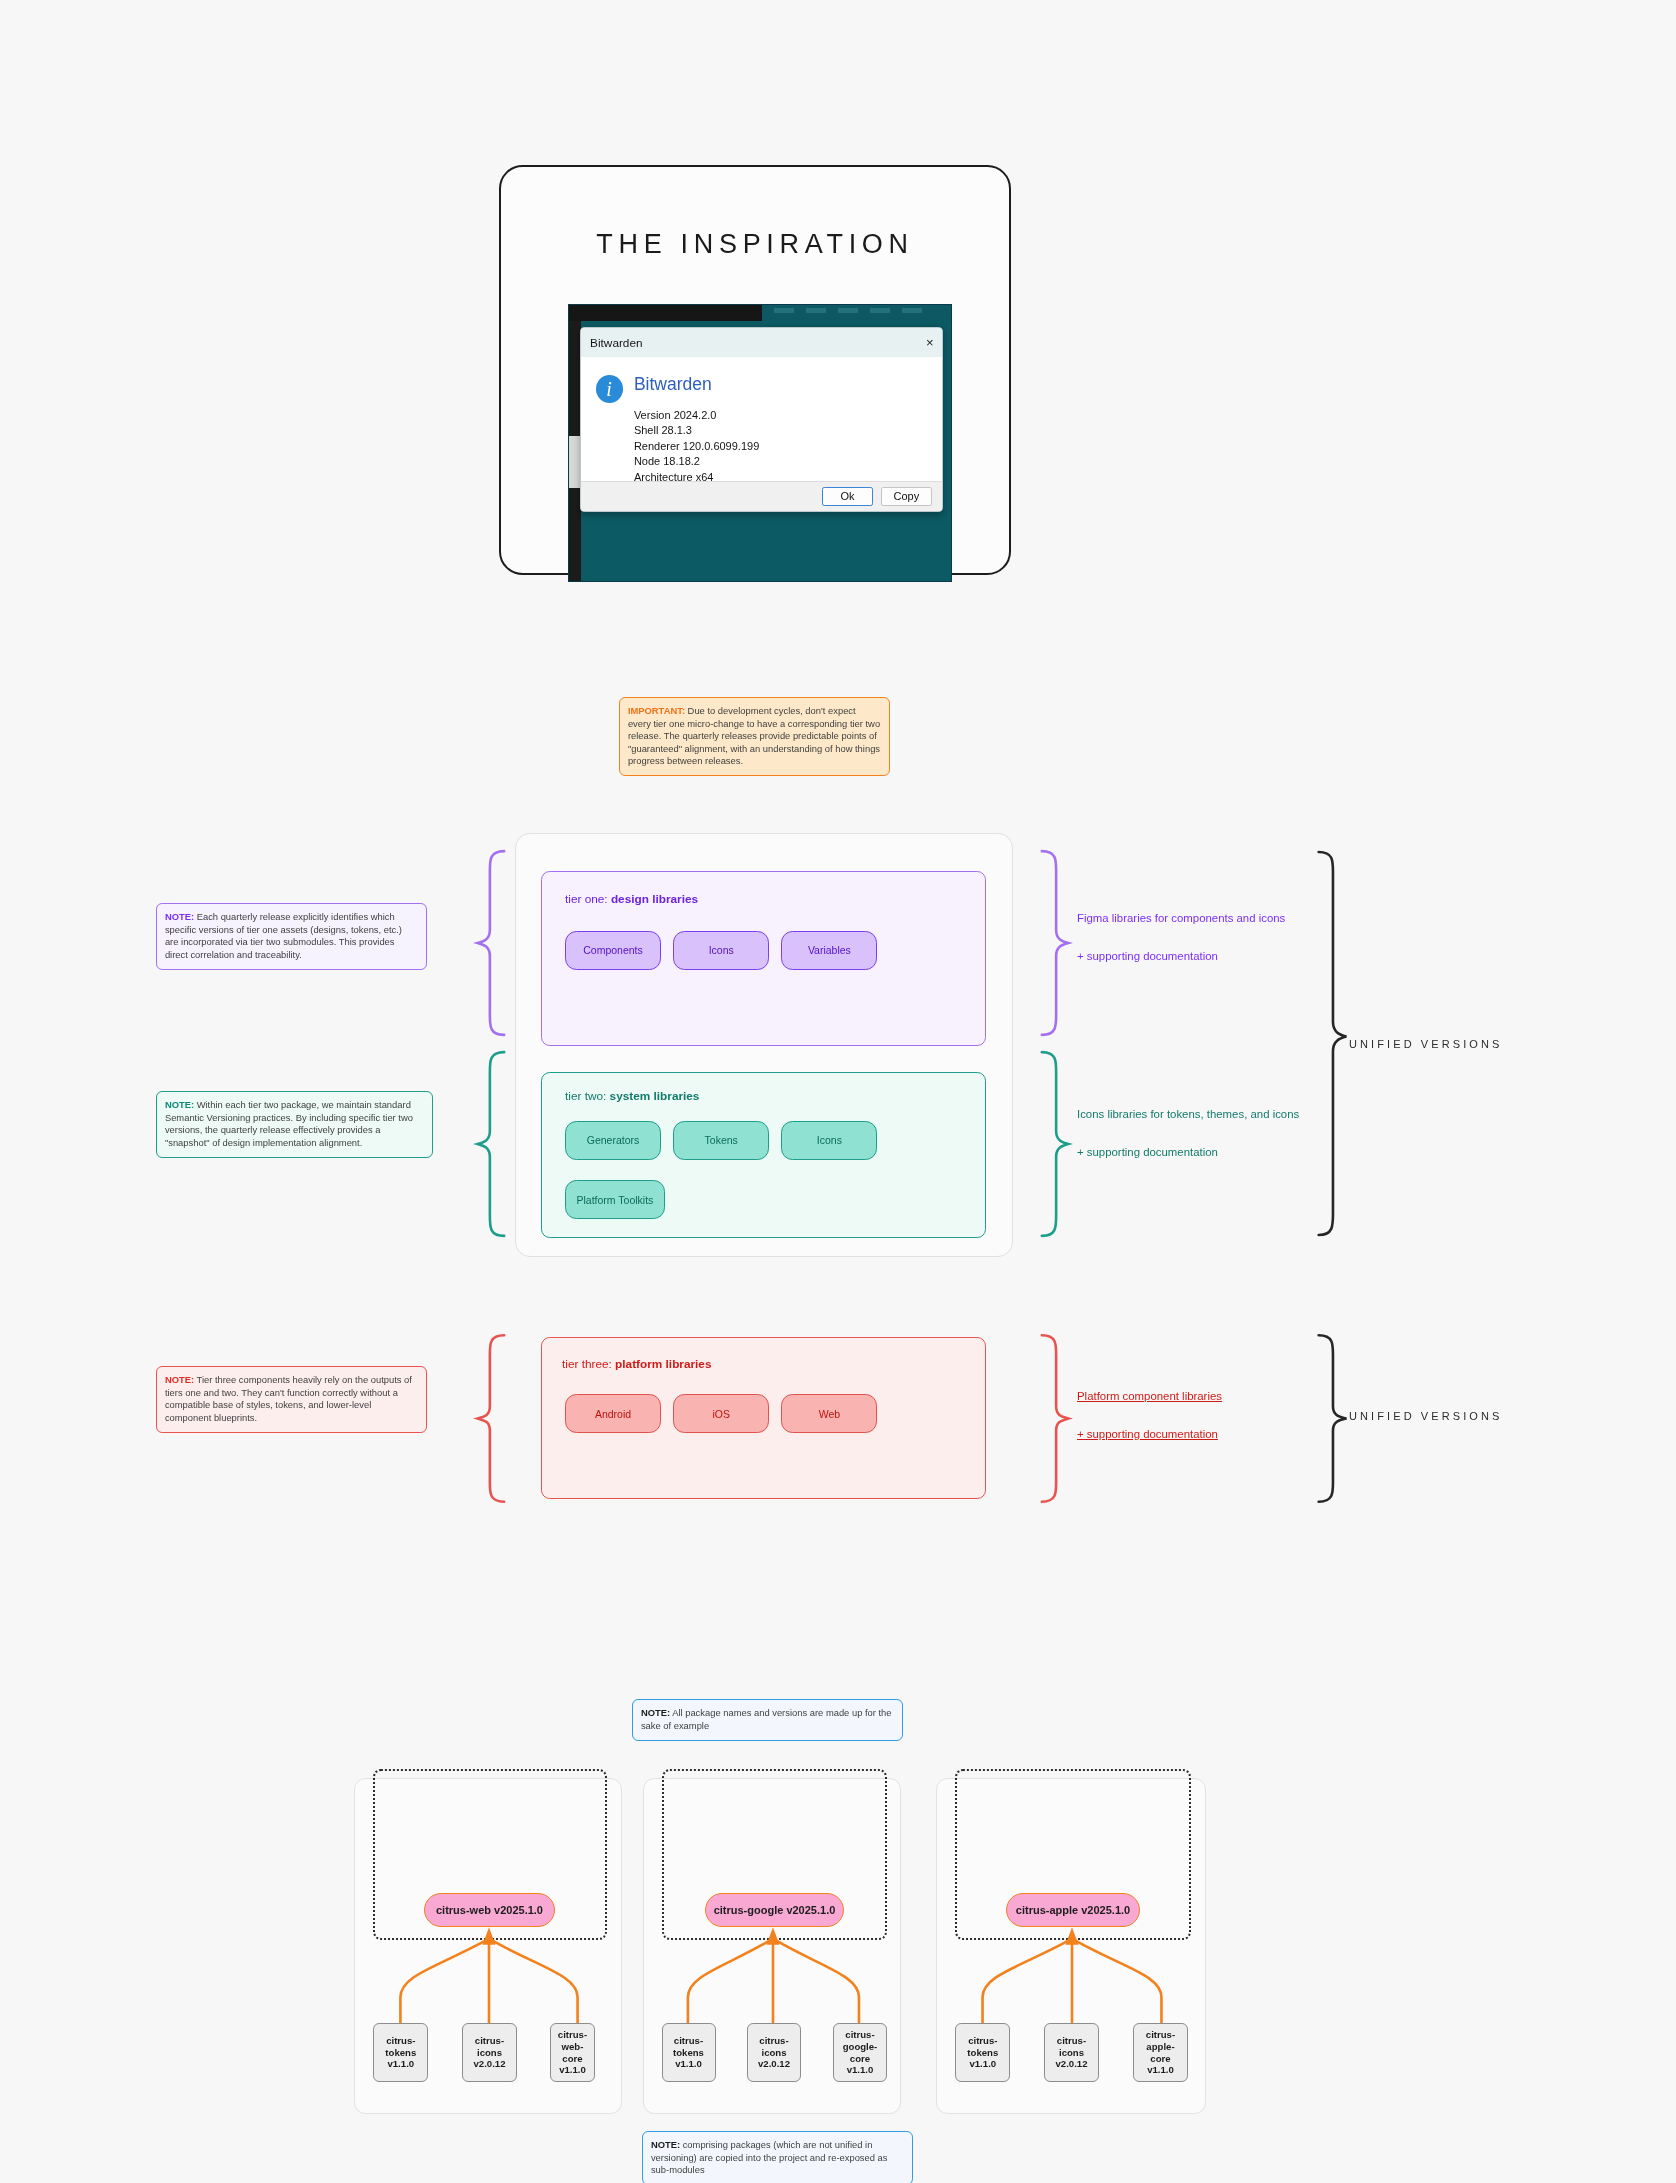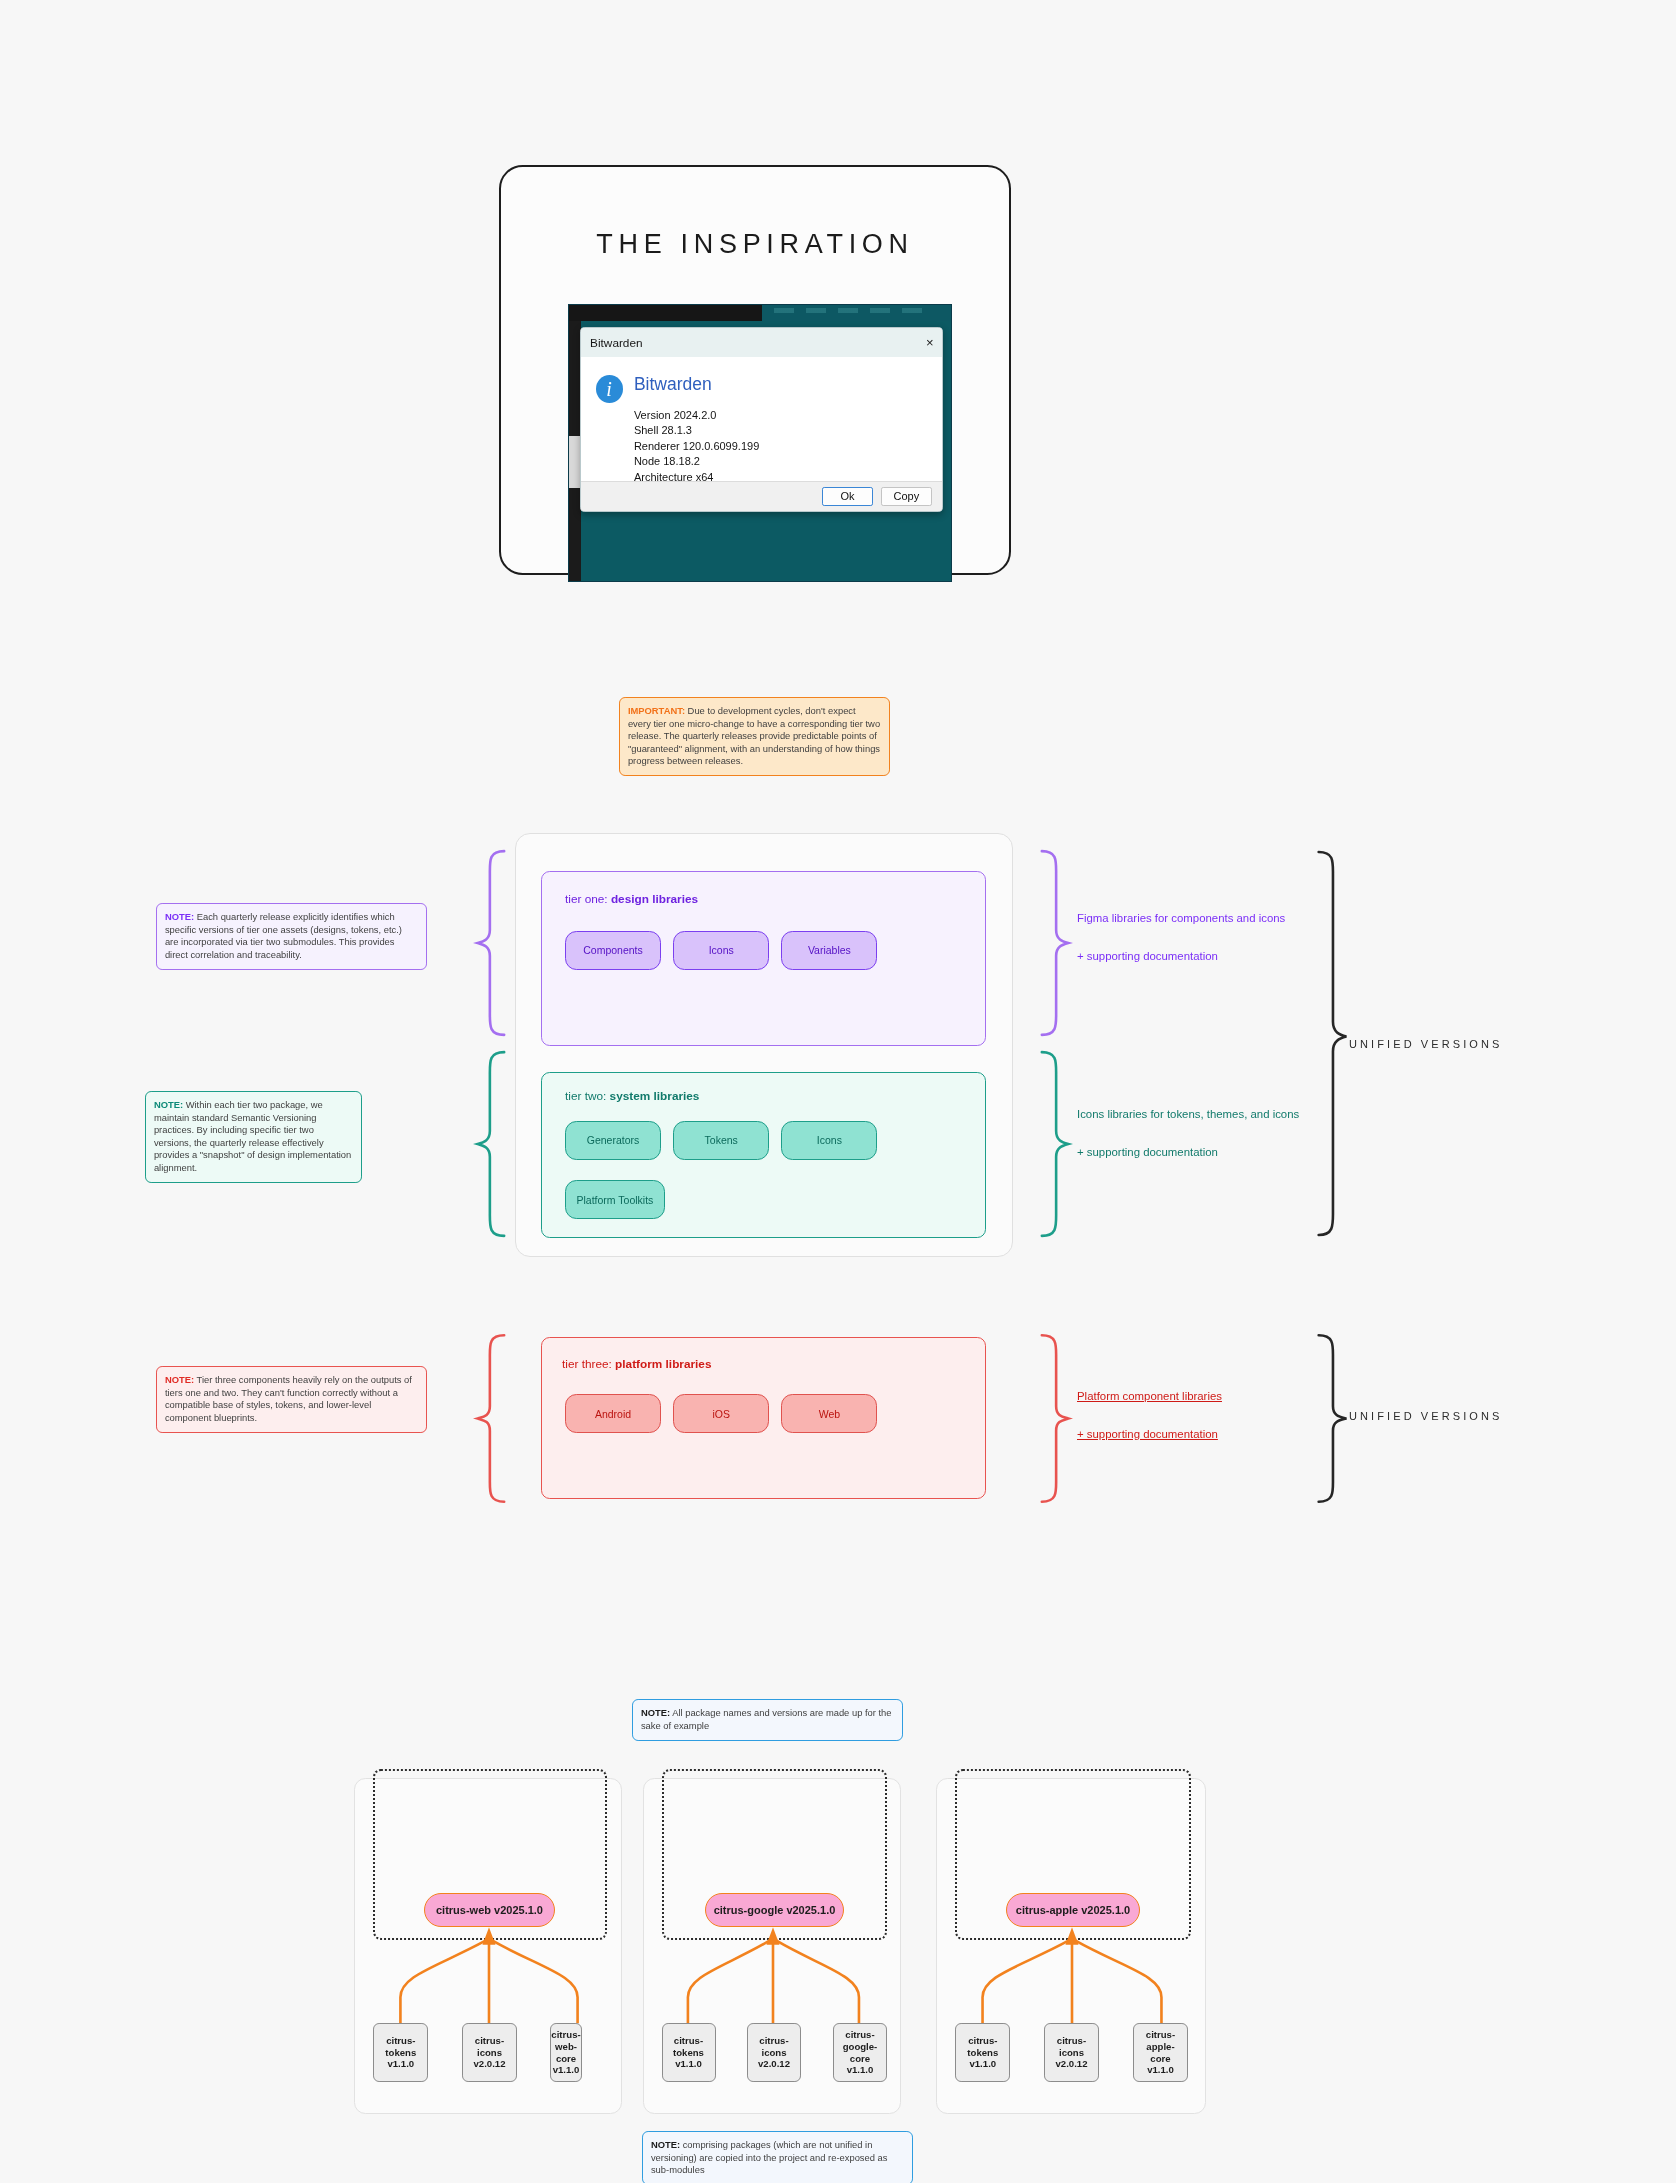--- a/index.html
+++ b/index.html
@@ -115,21 +115,21 @@
     left:619px; top:697px; width:271px;
     background:#fde8c9; border:1.3px solid #f2821e;
   }
   .note-important b { color:#f2721a; }
   .note-purple {
     left:156px; top:903px; width:271px;
     background:#f6f2fe; border:1.3px solid #a46ff0;
   }
   .note-purple b { color:#7b2ff7; }
   .note-teal {
-    left:145px; top:1091px; width:217px;
+    left:156px; top:1091px; width:277px;
     background:#edfaf6; border:1.3px solid #1d9e8a;
   }
   .note-teal b { color:#0d8a78; }
   .note-red {
     left:156px; top:1366px; width:271px;
     background:#fdeeee; border:1.3px solid #e8534f;
   }
   .note-red b { color:#e02b24; }
   .note-blue {
     background:#f3f7fd; border:1.3px solid #2f9de0;
@@ -382,21 +382,21 @@
     <div class="pkg-dashed" style="left:18.3px; top:-9.6px; width:234px; height:171px;"></div>
     <svg class="pkg-svg" width="268" height="336" viewBox="0 0 614 770">
       <path d="M104 560 L104 500 C104 450 190 430 300 370" fill="none" stroke="#f2821e" stroke-width="6"></path>
       <path d="M307 560 L307 372" fill="none" stroke="#f2821e" stroke-width="6"></path>
       <path d="M510 560 L510 500 C510 450 420 430 314 370" fill="none" stroke="#f2821e" stroke-width="6"></path>
       <path d="M307 340 L292 380 L322 380 Z" fill="#f2821e"></path>
     </svg>
     <div class="pkg-top" style="left:69px; top:114px; width:131px;">citrus-web v2025.1.0</div>
     <div class="pkg-leaf" style="left:18.3px; top:244px; width:55px; height:59px;">citrus-tokens v1.1.0</div>
     <div class="pkg-leaf" style="left:107px; top:244px; width:55px; height:59px;">citrus-icons v2.0.12</div>
-    <div class="pkg-leaf" style="left:195px; top:244px; width:32px; height:59px;">citrus-web-core v1.1.0</div>
+    <div class="pkg-leaf" style="left:195px; top:244px; width:45px; height:59px;">citrus-web-core v1.1.0</div>
   </div>
 
   <div class="pkg-card" style="left:643px; top:1778px; width:258px; height:336px;">
     <div class="pkg-dashed" style="left:17.5px; top:-9.6px; width:225px; height:171px;"></div>
     <svg class="pkg-svg" width="258" height="336" viewBox="0 0 590 770">
       <path d="M100 560 L100 500 C100 450 186 430 288 370" fill="none" stroke="#f2821e" stroke-width="6"></path>
       <path d="M295 560 L295 372" fill="none" stroke="#f2821e" stroke-width="6"></path>
       <path d="M492 560 L492 500 C492 450 404 430 302 370" fill="none" stroke="#f2821e" stroke-width="6"></path>
       <path d="M295 340 L280 380 L310 380 Z" fill="#f2821e"></path>
     </svg>

